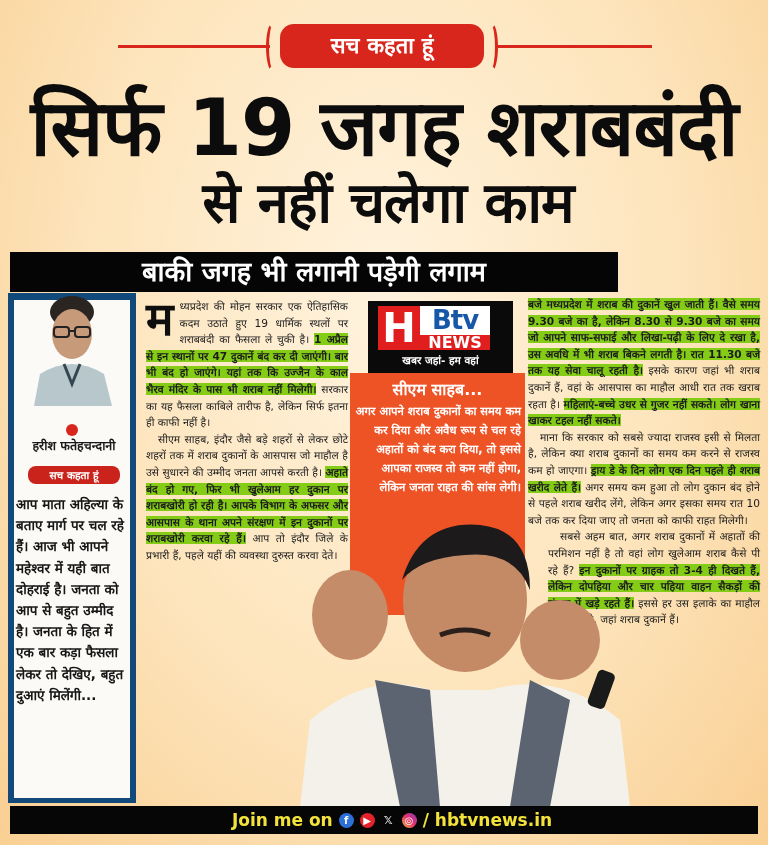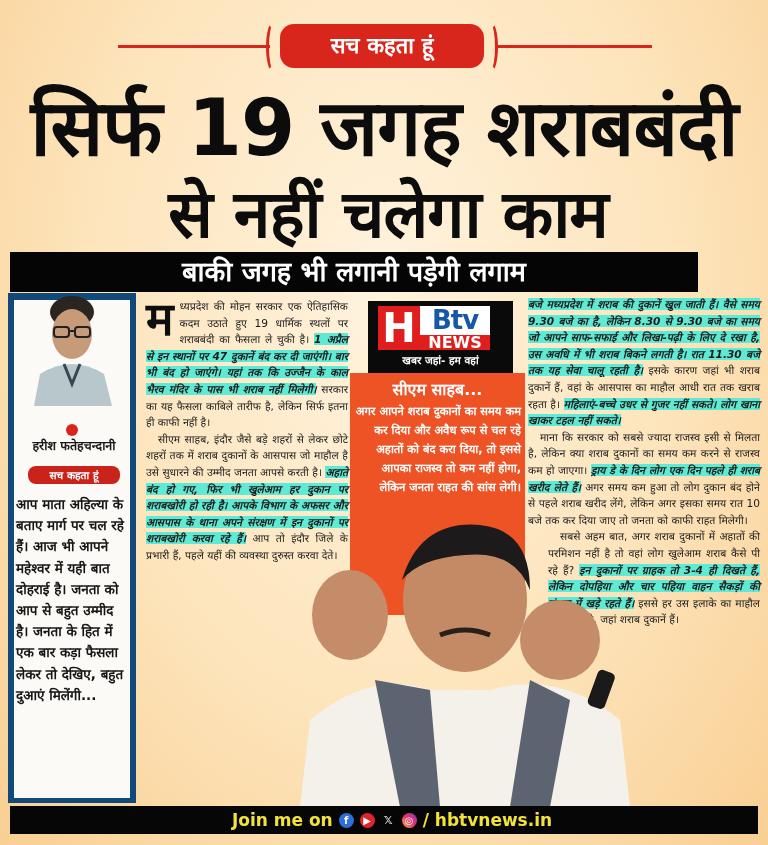--- a/index.html
+++ b/index.html
@@ -25,23 +25,23 @@
     position: absolute; left: 280px; top: 24px; width: 204px; height: 44px;
     background: #d9261c; color: #fff; border-radius: 14px;
     font-size: 22px; font-weight: bold; text-align: center; line-height: 44px;
   }
   .headline {
     position: absolute; left: 0; width: 768px; text-align: center;
     font-family: "DejaVu Sans", sans-serif; font-weight: bold; color: #0c0c0c;
     letter-spacing: -1px;
   }
   .headline.l1 { top: 68px; font-size: 78px; line-height: 120px; }
-  .headline.l2 { top: 160px; font-size: 66px; line-height: 110px; padding-left: 8px; }
+  .headline.l2 { top: 148px; font-size: 56px; line-height: 110px; padding-left: 8px; }
   .subbar {
-    position: absolute; left: 10px; top: 252px; width: 688px; height: 40px;
+    position: absolute; left: 10px; top: 252px; width: 608px; height: 40px;
     background: #050505; color: #fff; text-align: center;
     font-size: 27px; font-weight: bold; line-height: 40px;
   }
   
   .col-panel {
     position: absolute; left: 8px; top: 293px; width: 128px; height: 510px;
     background: #114a7a;
   }
   .col-inner {
     position: absolute; left: 14px; top: 300px; width: 116px; height: 498px;
@@ -65,21 +65,21 @@
   }
   .col-quote {
     position: absolute; left: 16px; top: 494px; width: 112px;
     font-size: 13.5px; font-weight: bold; line-height: 21.2px; color: #161616;
   }
   
   .article {
     position: absolute; font-size: 10.6px; line-height: 16.6px; color: #1c1c1c;
     text-align: justify;
   }
-  .article .hl { background: #5eead4; font-weight: bold; font-style: italic; }
+  .article .hl { background: #84cc16; font-weight: bold; }
   .article p { margin: 0; }
   .article p.indent { text-indent: 12px; }
   .art-col1 { left: 146px; top: 298px; width: 202px; }
   .dropcap {
     float: left; font-size: 46px; line-height: 38px; font-weight: bold; margin: 2px 6px 0 0; color: #0e0e0e;
   }
   .art-col3 { left: 528px; top: 296px; width: 232px; }
   
   .brand-box {
     position: absolute; left: 368px; top: 301px; width: 145px; height: 72px; background: #0a0a0a;

